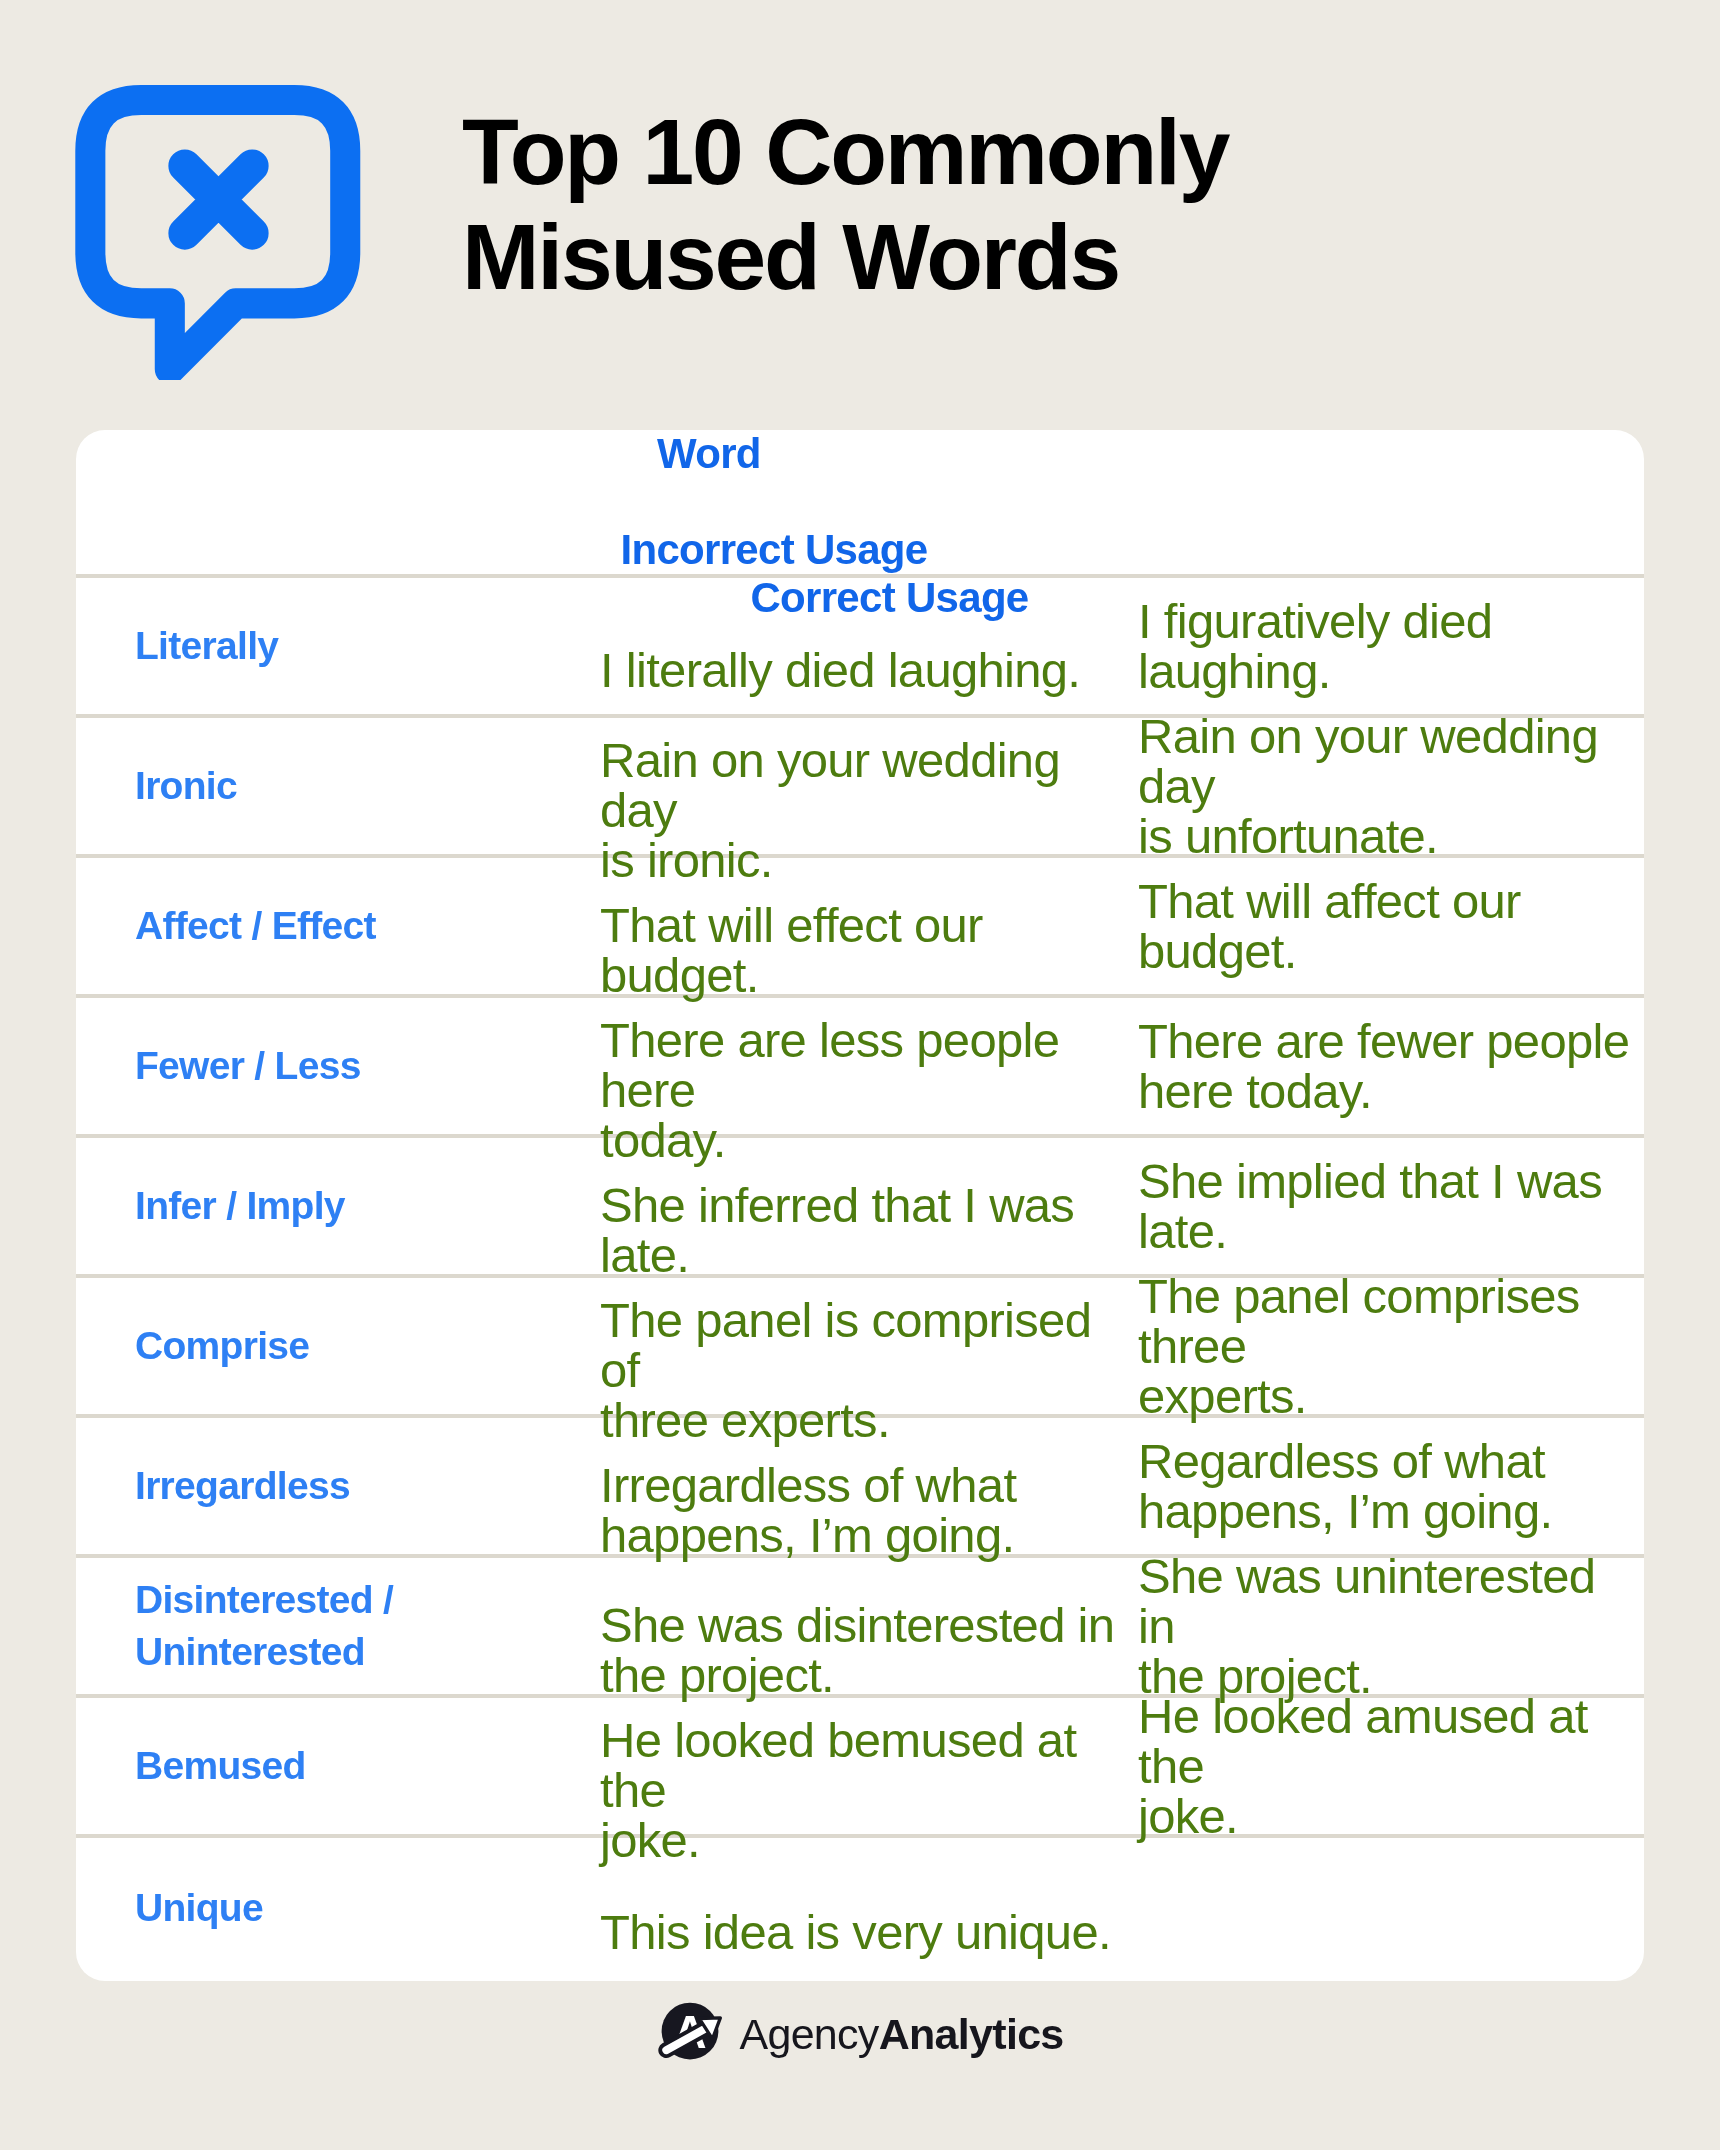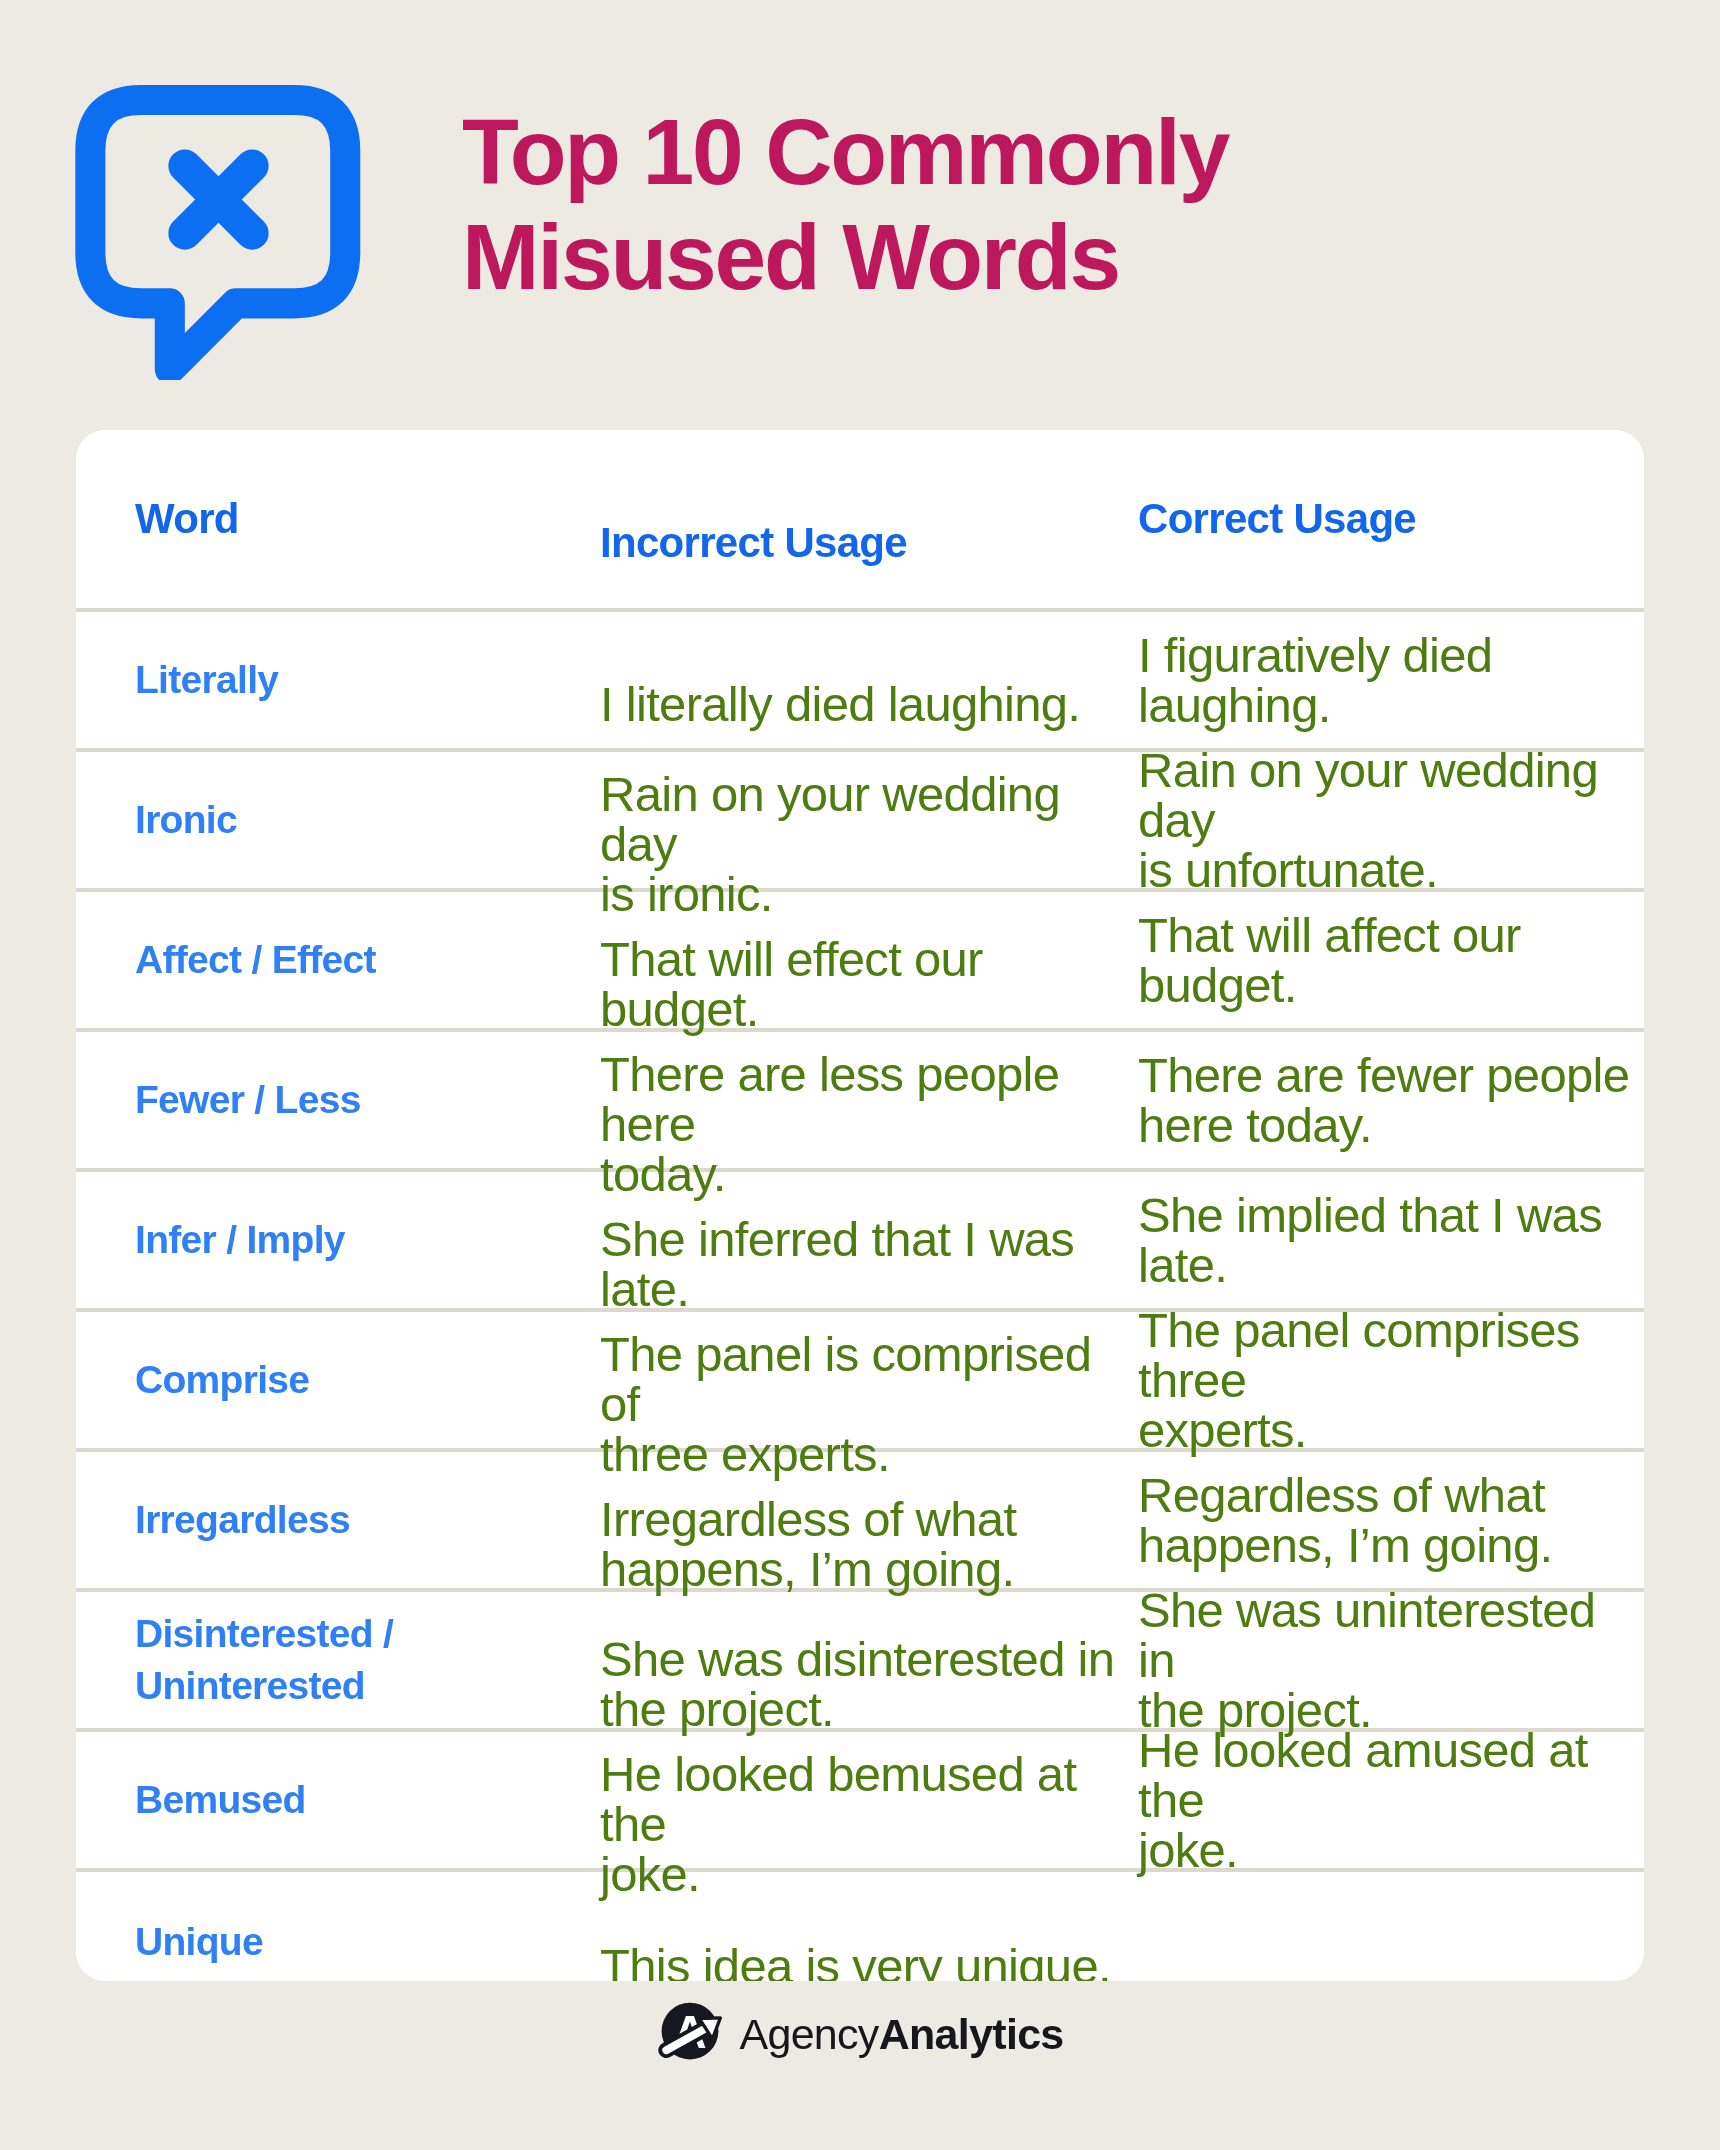--- a/index.html
+++ b/index.html
@@ -24,42 +24,42 @@
     height: 295px;
   }
   .page-title {
     position: absolute;
     left: 462px;
     top: 100px;
     font-size: 93px;
     line-height: 105px;
     font-weight: bold;
     letter-spacing: -2.2px;
-    color: #be185d;
+    color: #000000;
   }
 
   
   .card {
     position: absolute;
     left: 76px;
     top: 430px;
     width: 1568px;
     height: 1551px;
     background: #FFFFFF;
     border-radius: 29px;
     overflow: hidden;
   }
   .t-row {
     display: flex;
     align-items: center;
     padding-left: 59px;
     box-sizing: border-box;
     border-bottom: 4.3px solid #DCD8CE;
   }
-  .t-head { height: 182px; }
+  .t-head { height: 148px; flex-direction: column; }
   .t-body-row { height: 140px; }
   .t-body-row:last-child { border-bottom: none; }
 
   .c1 { width: 465px; flex: none; }
   .c2 { width: 538px; flex: none; margin-top: 48px; }
   .c3 { flex: 1; }
 
   .th {
     font-size: 42px;
     font-weight: bold;

